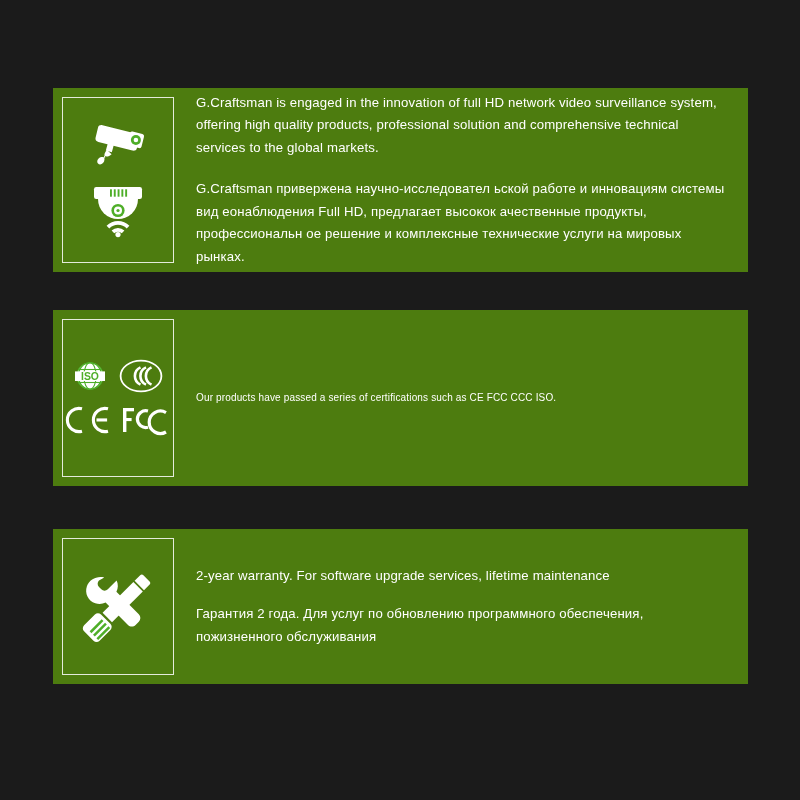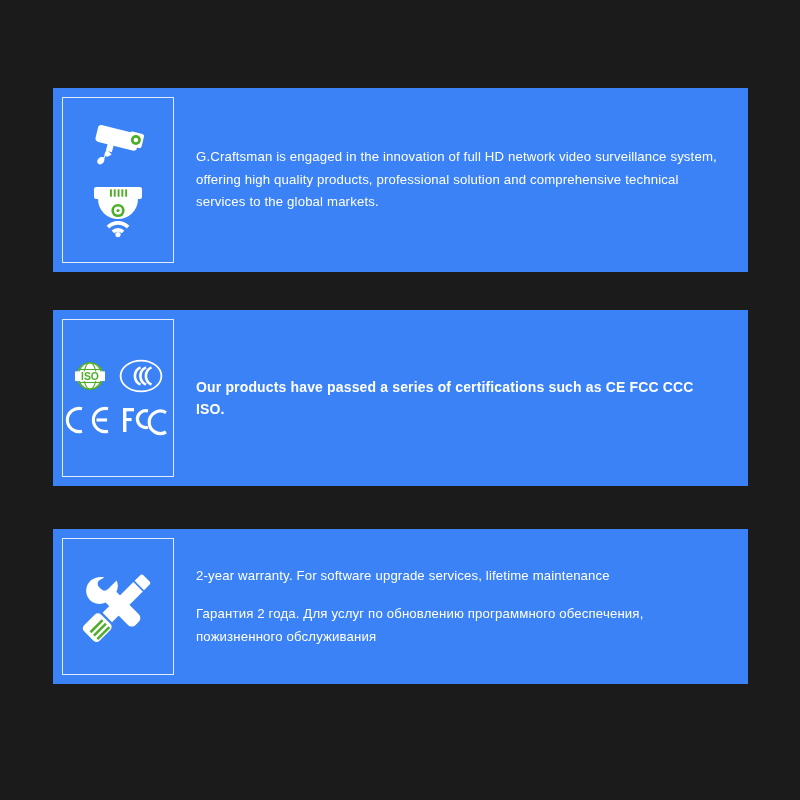--- a/index.html
+++ b/index.html
@@ -16,21 +16,21 @@
     position: relative;
     width: 800px;
     height: 800px;
     background: #1b1b1b;
   }
 
   .panel {
     position: absolute;
     left: 53px;
     width: 695px;
-    background: #3b82f6;
+    background: #4d7c0f;
     display: flex;
     flex-direction: row;
     align-items: stretch;
   }
 
   .panel-1 { top: 88px;  height: 184px; }
   .panel-2 { top: 310px; height: 176px; }
   .panel-3 { top: 529px; height: 155px; }
 
   
@@ -72,21 +72,21 @@
   .para {
     color: #ffffff;
     font-size: 13.2px;
     line-height: 22.5px;
     letter-spacing: 0.15px;
     text-align: left;
   }
 
   .para + .para { margin-top: 19px; }
 
-  .p2 .para { font-size: 14px; font-weight: bold; }
+  .p2 .para { font-size: 10px; }
   .p2 .para + .para { margin-top: 23px; }
 
   .p3 .para + .para { margin-top: 16px; }
 
   svg { display: block; }
   .wh { fill: #ffffff; }
 </style>
 </head>
 <body>
 
@@ -139,20 +139,21 @@
               <path d="M18.6 42.8 a16 16 0 0 1 22.8 0 l-2.7 2.7 a12.2 12.2 0 0 0 -17.4 0 Z"></path>
             </g>
           </svg>
         </span>
 
       </div>
     </div>
 
     <div class="text-col">
       <p class="para">G.Craftsman is engaged in the innovation of full HD network video surveillance system, offering high quality products, professional solution and comprehensive technical services to the global markets.</p>
+      <p class="para">G.Craftsman привержена научно-исследовател ьской работе и инновациям системы вид еонаблюдения Full HD, предлагает высокок ачественные продукты, профессиональн ое решение и комплексные технические  услуги на мировых рынках.</p>
     </div>
   </section>
 
   <section class="panel panel-2">
 
     <div class="icon-col">
       <div class="icon-stack" style="gap:10px;">
 
         <div class="icon-row">
 

